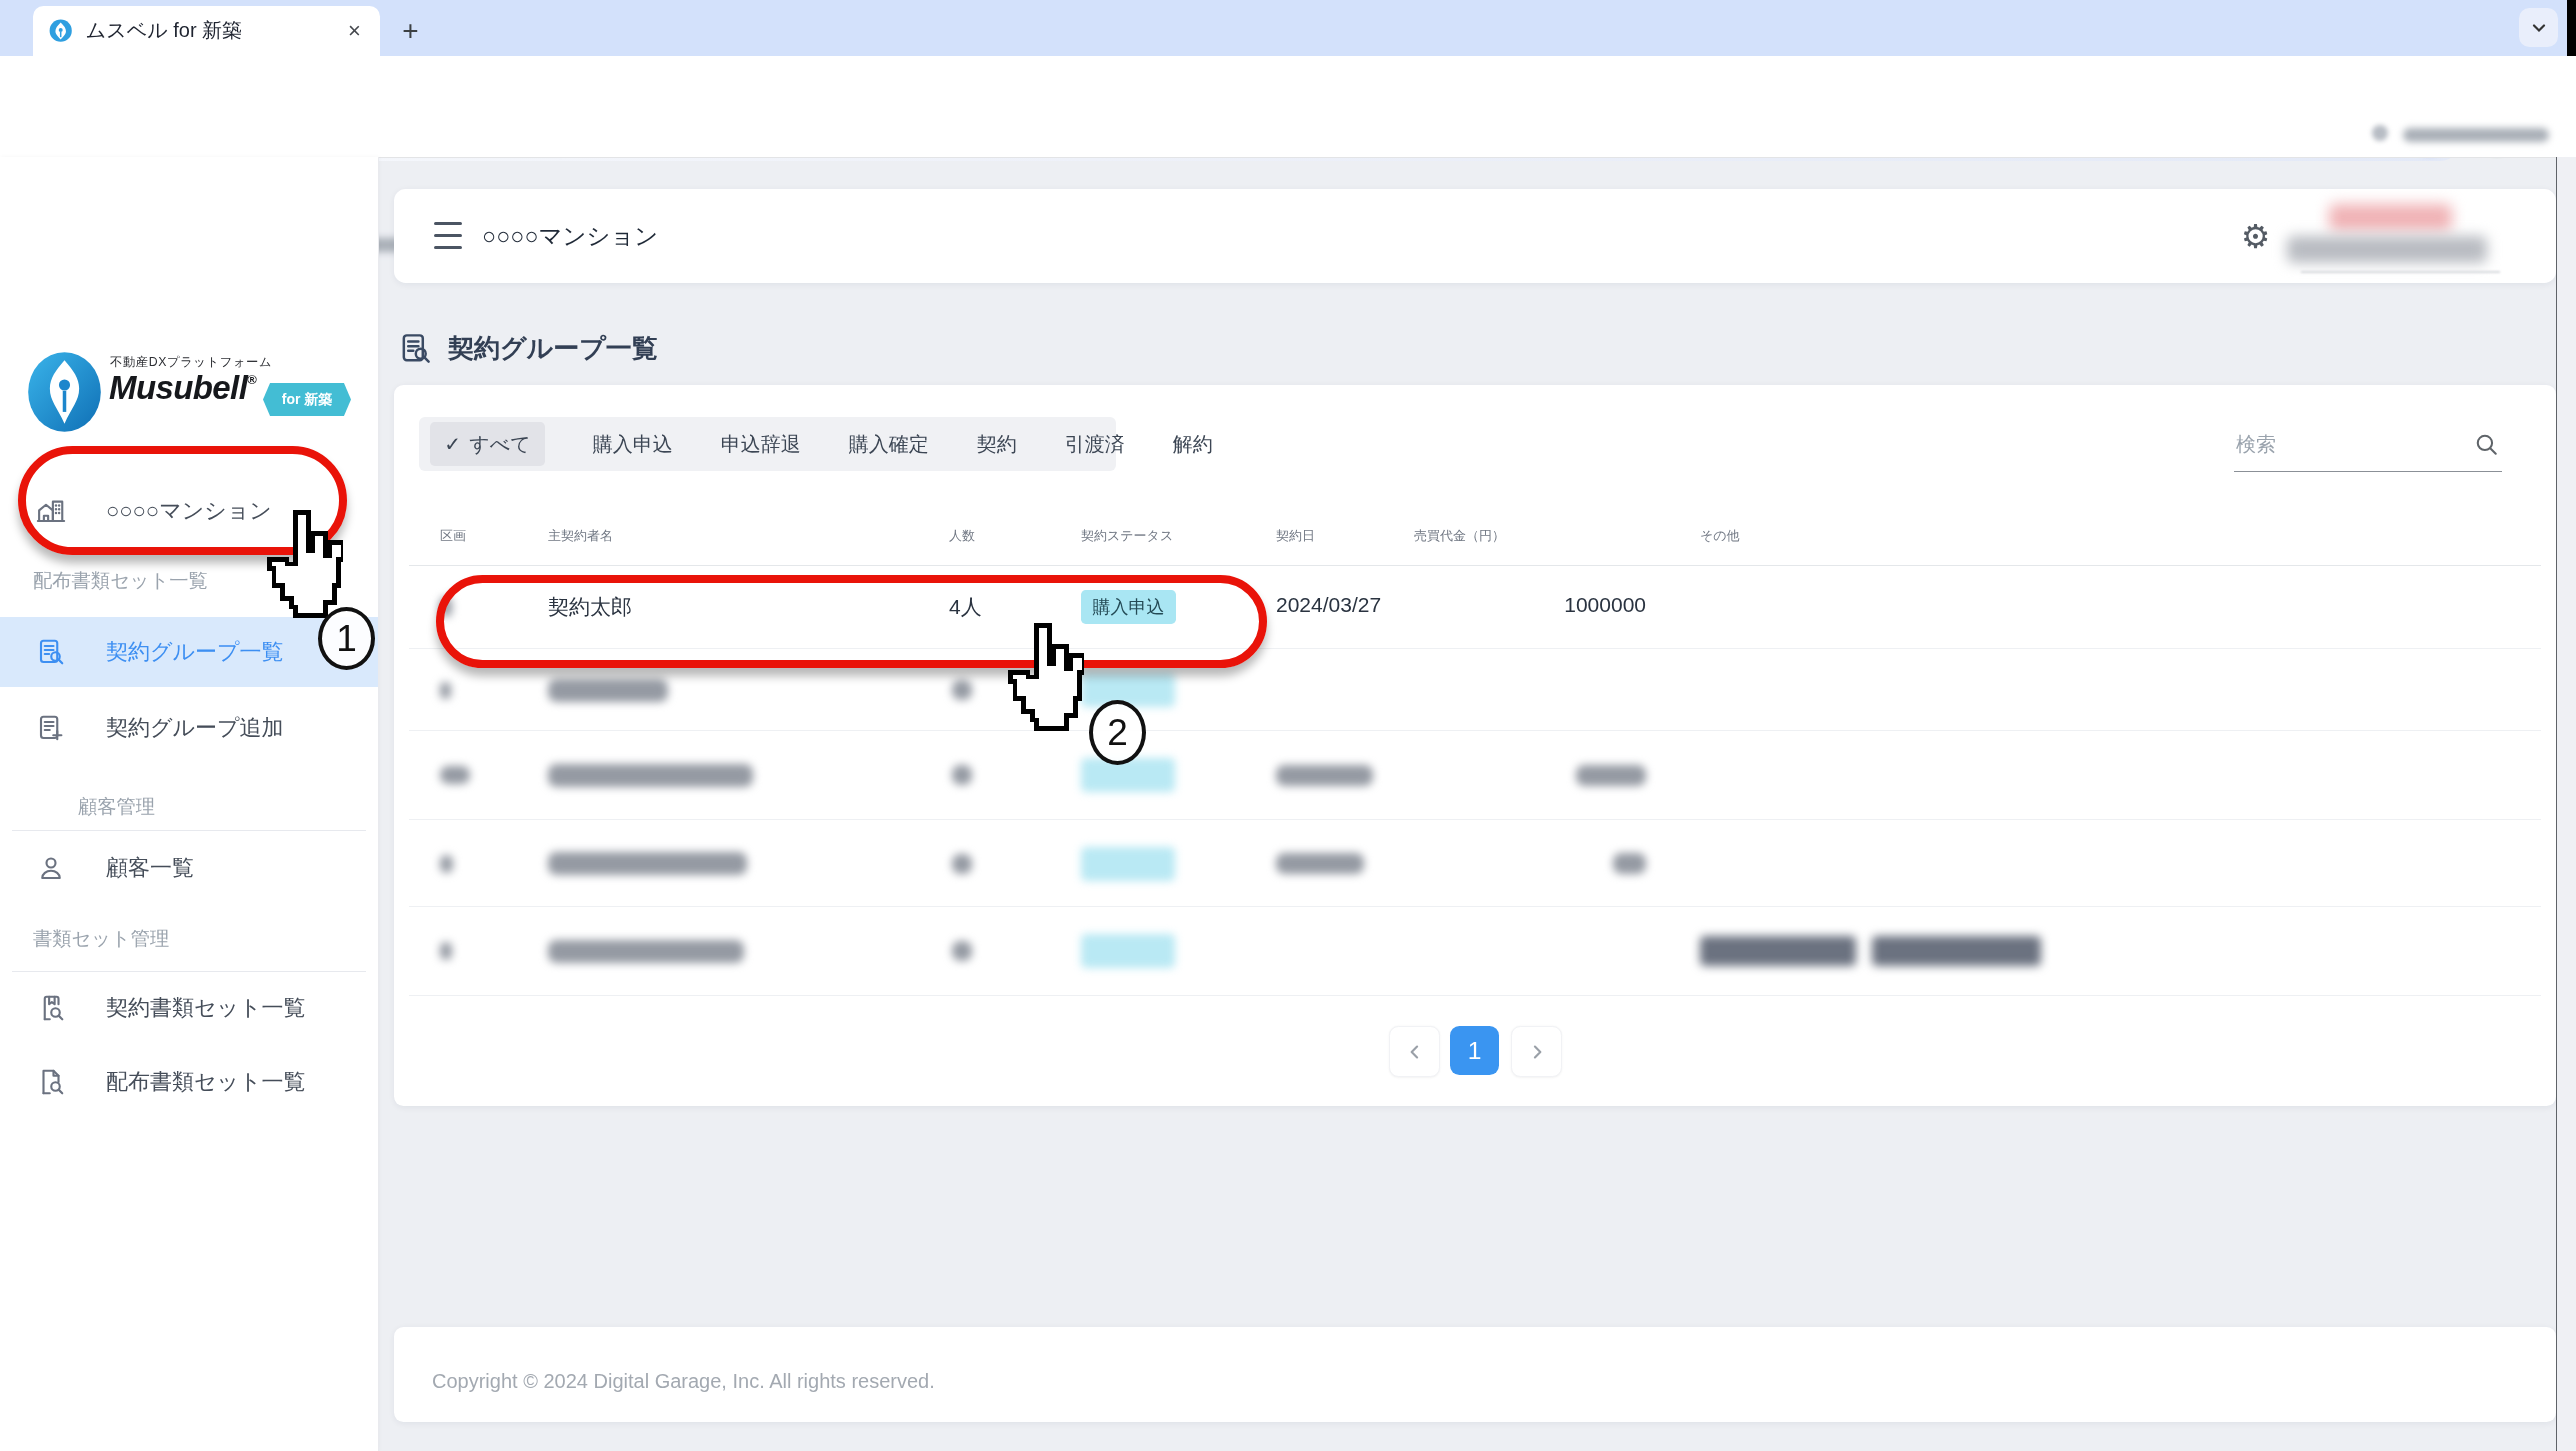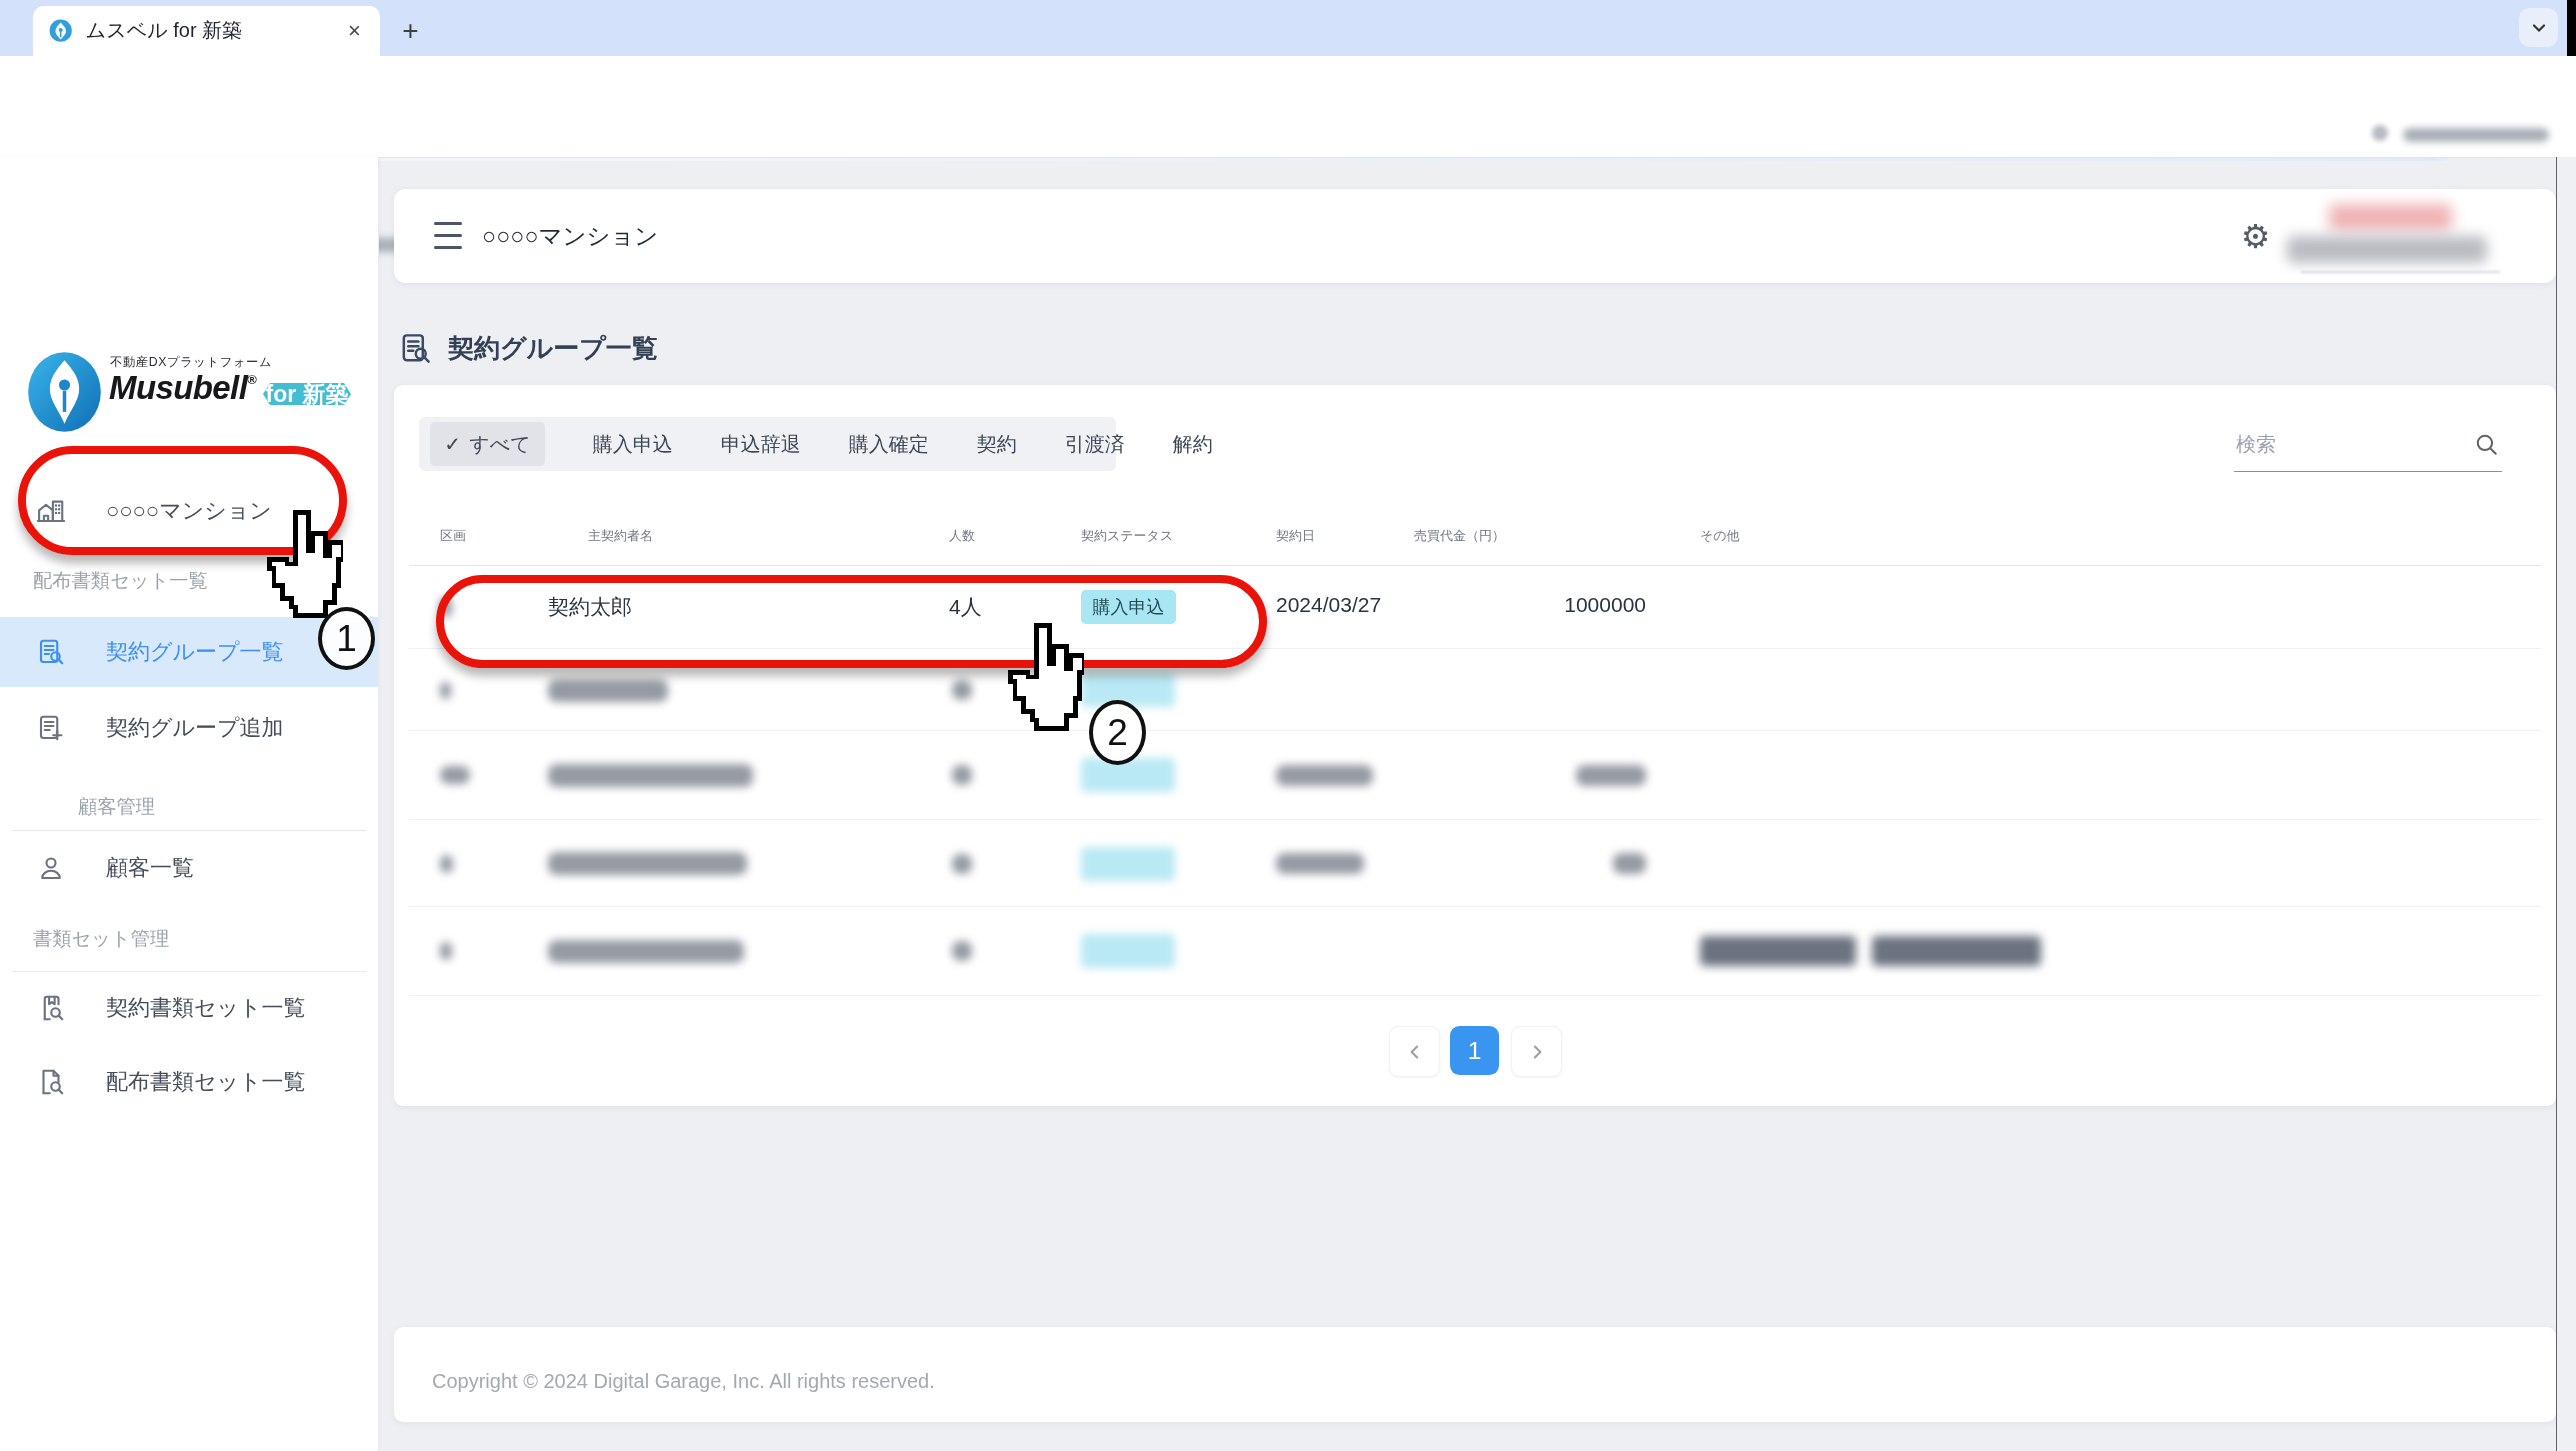--- a/index.html
+++ b/index.html
@@ -23,21 +23,21 @@
   #avatar{left:2480px;top:66px;width:34px;height:34px;border-radius:50%;background:#79a96f;filter:blur(1.8px);}
   #menu-dots{left:2546px;top:66px;width:8.2px;height:36px;display:flex;flex-direction:column;justify-content:space-between;align-items:center;padding:3.5px 0;box-sizing:border-box;}
   #menu-dots i{width:5.3px;height:5.3px;border-radius:50%;background:#202124;}
   #bookmarksbar{left:0;top:110px;width:2576px;height:47px;background:#fff;border-bottom:1.2px solid #e3e4e6;}
   .bm-fav{position:absolute;top:125px;width:16.4px;height:16.4px;border-radius:50%;filter:blur(2.9px);}
   .bm-text{position:absolute;top:128px;height:14px;background:#aab0b8;border-radius:7px;filter:blur(3.5px);}
   
   #sidebar{left:0;top:157px;width:378px;height:1294px;background:#fff;border-right:0.6px solid #e9eaee;box-shadow:1.2px 0 4.7px rgba(20,30,60,.04);}
   #scrolltrack{left:2556px;top:157px;width:20px;height:1294px;background:#eff0f4;border-left:1.8px solid #5f6368;}
   
-  #logo-badge{left:263px;top:226px;width:88px;height:22px;background:#43bdd4;color:#fff;font-weight:bold;font-size:23px;display:flex;align-items:center;justify-content:center;clip-path:polygon(0 50%,8% 0,92% 0,100% 50%,92% 100%,8% 100%);}
+  #logo-badge{left:263px;top:226px;width:88px;height:33px;background:#43bdd4;color:#fff;font-weight:bold;font-size:14px;display:flex;align-items:center;justify-content:center;clip-path:polygon(0 50%,8% 0,92% 0,100% 50%,92% 100%,8% 100%);}
   #logo-tagline{left:110px;top:197px;font-size:12.3px;color:#2c2e33;letter-spacing:0.6px;}
   #logo-brand{left:109px;top:212px;font-size:33px;color:#16181c;font-style:italic;font-weight:800;letter-spacing:-0.6px;}
   #logo-reg{font-size:13px;vertical-align:15px;font-style:normal;}
   .side-label{position:absolute;left:33px;font-size:19.3px;color:#9aa3ad;}
   .side-item{position:absolute;left:0;width:378px;height:70px;display:flex;align-items:center;cursor:pointer;}
   .side-item .ic{width:30px;height:30px;margin-left:36px;color:#6b7280;flex:none;}
   .side-item .lbl{margin-left:40px;font-size:22px;color:#454d59;white-space:nowrap;}
   .side-item.active{background:#d9e9fc;}
   .side-item.active .ic{color:#3d8ff2;}
   .side-item.active .lbl{color:#3d8ff2;font-weight:500;}
@@ -307,21 +307,21 @@
       <span id="search-ic">
         <svg viewBox="0 0 24 24" width="26" height="26" fill="none" stroke="currentColor" stroke-width="1.9" stroke-linecap="round">
             <circle cx="11" cy="11" r="6.6"></circle>
             <path d="M15.9 15.9L21 21"></path>
           </svg>
       </span>
     </div>
     <div id="table">
         <div class="trow" style="top: 130px; height: 50px; border-bottom: 1.2px solid rgb(228, 231, 234);">
           <div class="hcell" style="left: 31px; top: 11.7px;">区画</div>
-          <div class="hcell" style="left: 139px; top: 11.7px; margin-left: 40px;">主契約者名</div>
+          <div class="hcell" style="left: 139px; top: 11.7px;">主契約者名</div>
           <div class="hcell" style="left: 540px; top: 11.7px;">人数</div>
           <div class="hcell" style="left: 672px; top: 11.7px;">契約ステータス</div>
           <div class="hcell" style="left: 867px; top: 11.7px;">契約日</div>
           <div class="hcell" style="left: 1005px; top: 11.7px;">売買代金（円）</div>
           <div class="hcell" style="left: 1291px; top: 11.7px;">その他</div>
         </div>
         <div class="trow" style="top: 181px; height: 82px; border-top: none; border-bottom: none;">
           <div class="blurblob" style="left: 31px; top: 31px; width: 11.7px; height: 20px;"></div>
           <div class="cell" style="left: 139px; top: 27px;">契約太郎</div>
           <div class="cell" style="left: 540px; top: 27px;">4人</div>

